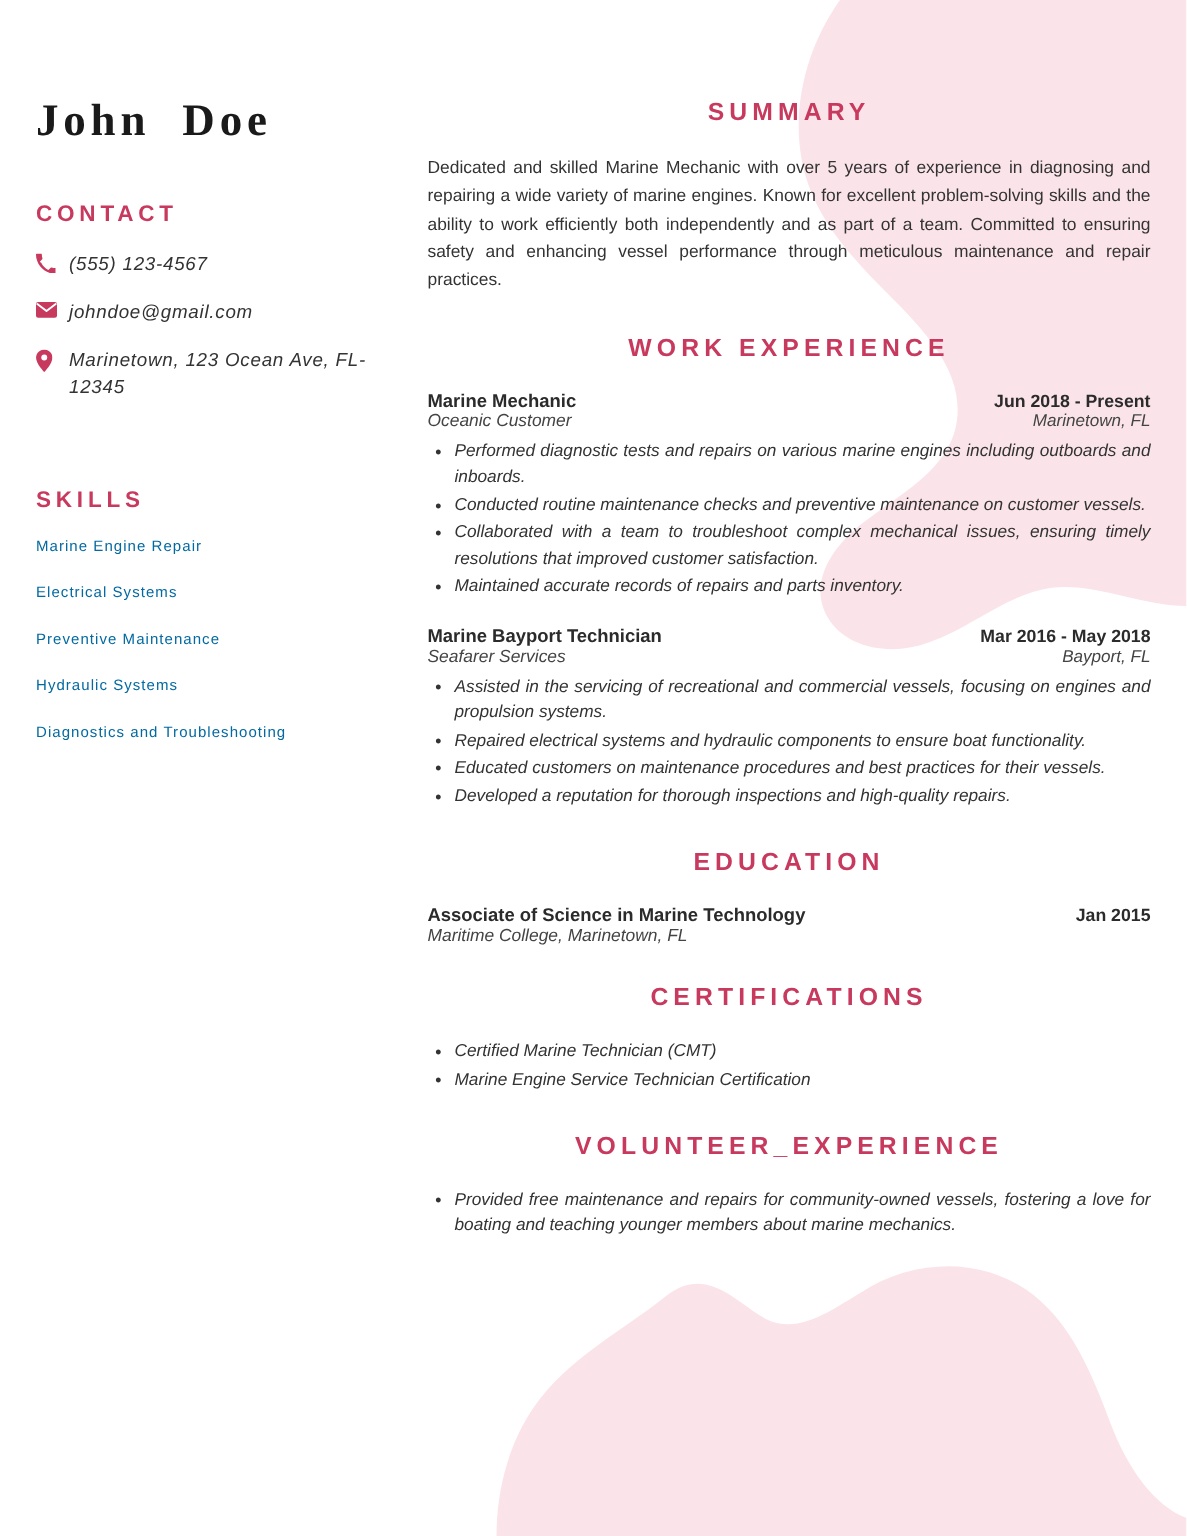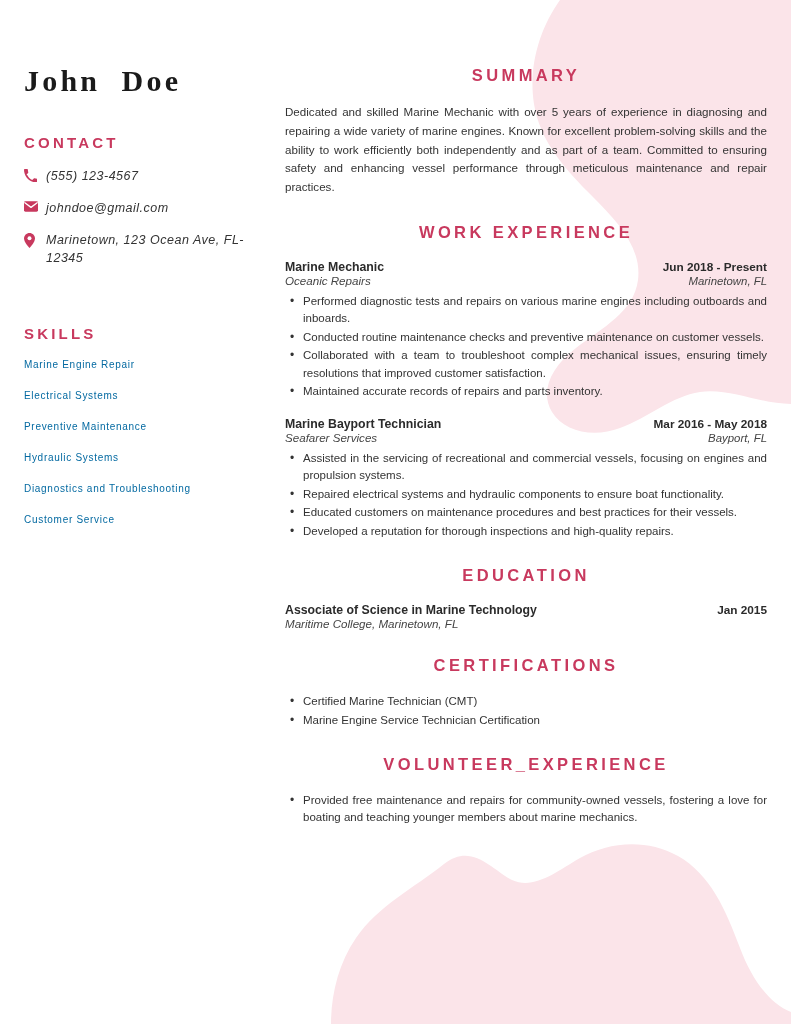--- a/index.html
+++ b/index.html
@@ -129,20 +129,21 @@
   .entry-loc {
     font-size:11.4px;
     font-style:italic;
     color:#444444;
     white-space:nowrap;
   }
 
   ul.bullets {
     list-style:none;
     margin-top:6px;
+    font-style:italic;
   }
   ul.bullets li {
     position:relative;
     padding-left:18px;
     font-size:11.5px;
     line-height:1.52;
     color:#333333;
     text-align:justify;
     margin-bottom:1px;
   }
@@ -216,21 +217,20 @@
     </div>
 
     <div class="skills-section">
       <div class="side-heading">SKILLS</div>
       <div>
         <div class="skill-item">Marine  Engine  Repair</div>
         <div class="skill-item">Electrical  Systems</div>
         <div class="skill-item">Preventive  Maintenance</div>
         <div class="skill-item">Hydraulic  Systems</div>
         <div class="skill-item">Diagnostics  and  Troubleshooting</div>
-        <div class="skill-item">Customer  Service</div>
       </div>
     </div>
 
   </div>
 
   <div class="right-col">
 
     <div class="section">
       <div class="main-heading">SUMMARY</div>
       <div class="summary-text">Dedicated and skilled Marine Mechanic with over 5 years of experience in diagnosing and repairing a wide variety of marine engines. Known for excellent problem-solving skills and the ability to work efficiently both independently and as part of a team. Committed to ensuring safety and enhancing vessel performance through meticulous maintenance and repair practices.</div>
@@ -238,21 +238,21 @@
 
     <div class="section">
       <div class="main-heading">WORK EXPERIENCE</div>
 
       <div class="entry">
         <div class="entry-top">
           <span class="entry-title">Marine Mechanic</span>
           <span class="entry-date">Jun 2018 - Present</span>
         </div>
         <div class="entry-sub">
-          <span class="entry-org">Oceanic Repairs</span>
+          <span class="entry-org">Oceanic Customer</span>
           <span class="entry-loc">Marinetown, FL</span>
         </div>
         <ul class="bullets">
           <li>Performed diagnostic tests and repairs on various marine engines including outboards and inboards.</li>
           <li>Conducted routine maintenance checks and preventive maintenance on customer vessels.</li>
           <li>Collaborated with a team to troubleshoot complex mechanical issues, ensuring timely resolutions that improved customer satisfaction.</li>
           <li>Maintained accurate records of repairs and parts inventory.</li>
         </ul>
       </div>
 

